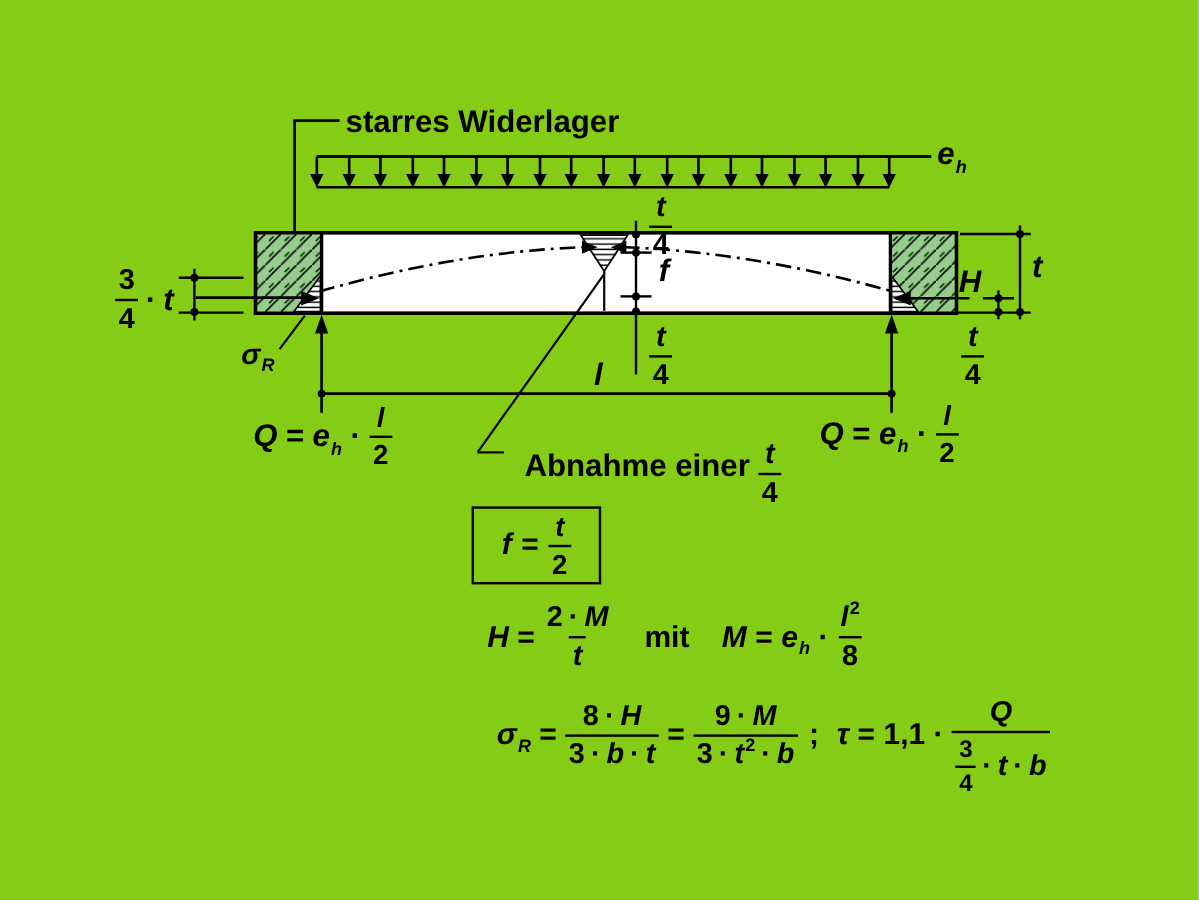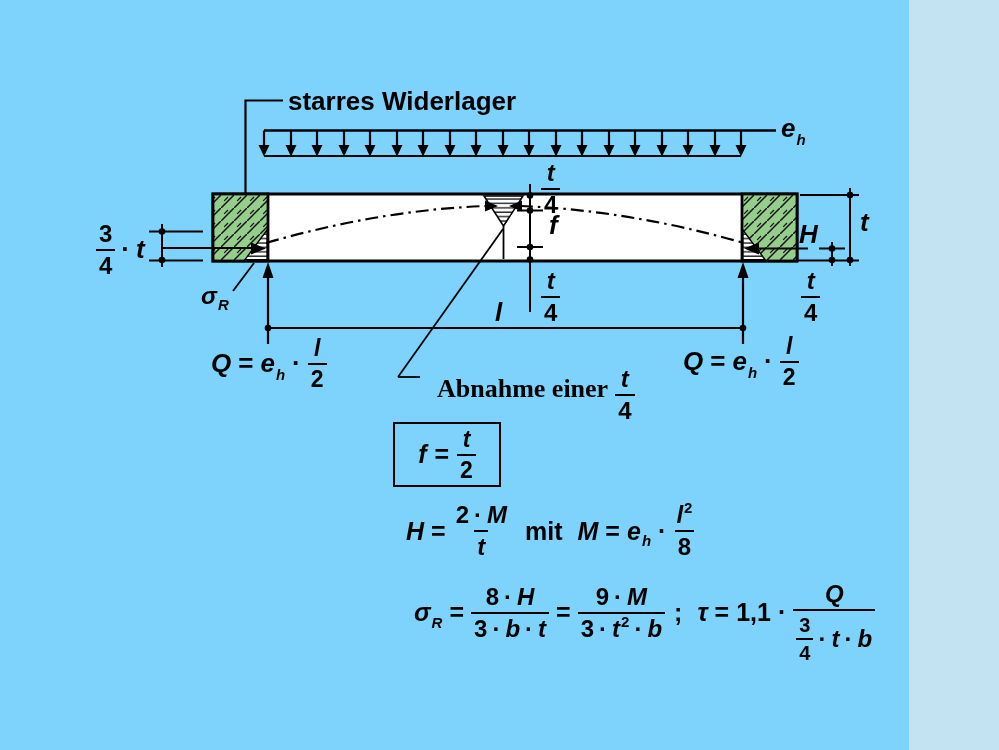--- a/index.html
+++ b/index.html
@@ -1,36 +1,36 @@
 <!DOCTYPE html>
 <html><head>
 <meta charset="utf-8">
 <style>
   html,body{margin:0;padding:0;background:#c4e3f2;}
-  .stage{position:relative;width:909px;height:750px;overflow:hidden;
-         background:#7dd3fc;font-family:"Liberation Sans","DejaVu Sans",sans-serif;color:#000;}
+  .stage{position:relative;width:999px;height:750px;overflow:hidden;
+         background:#84cc16;font-family:"Liberation Sans","DejaVu Sans",sans-serif;color:#000;}
   svg.diagram{position:absolute;left:0;top:0;}
   .lab{position:absolute;font-weight:bold;font-size:26px;line-height:1.05;white-space:nowrap;}
   .it{font-style:italic;}
   .up{font-style:normal;}
   .row{display:inline-flex;align-items:center;gap:6px;}
   .frow{display:flex;align-items:center;gap:7px;}
   
   .fr{display:inline-flex;flex-direction:column;align-items:center;font-size:24px;line-height:1;}
   .fr .n{display:inline-flex;align-items:center;gap:5px;padding:1px 3px 3px;}
   .fr .d{display:inline-flex;align-items:center;gap:5px;border-top:2.6px solid #000;padding:3px 3px 1px;}
   .fr.small{font-size:20px;}
   .fr.small .d{border-top-width:2.2px;}
   .vg{display:inline-flex;align-items:flex-end;}
   .vg .sb{font-size:15px;margin:0 0 -5px 1px;font-style:italic;}
   .vgs{display:inline-flex;align-items:flex-start;}
   .vgs .sp{font-size:15px;margin:-3px 0 0 1px;font-style:normal;}
   .push{margin-top:21px;}
   .boxed{position:absolute;border:2.6px solid #000;display:flex;align-items:center;justify-content:center;gap:8px;}
-  .note-col{display:flex;flex-direction:column;font-family:Liberation Serif, serif;}
+  .note-col{display:flex;flex-direction:column;}
 </style>
 </head>
 <body>
 
 <div class="stage">
 
   <svg class="diagram" width="999" height="750" viewBox="0 0 999 750">
     <defs>
       <pattern id="gh" width="13" height="13" patternUnits="userSpaceOnUse">
         <rect width="13" height="13" fill="#95cd8a"></rect>
@@ -249,21 +249,21 @@
     <span class="it">H</span>
     <span class="up">=</span>
     <span class="fr">
       <span class="n">
         <span class="up">2</span>
         <span class="up">·</span>
         <span class="it">M</span>
       </span>
       <span class="d it">t</span>
     </span>
-    <span class="up" style="margin:0 8px;">mit</span>
+    <span class="up" style="margin:0 20px;">mit</span>
     <span class="it">M</span>
     <span class="up">=</span>
     <span class="vg">
         <span class="it">e</span>
         <span class="sb">h</span>
       </span>
     <span class="up">·</span>
     <span class="fr">
       <span class="n">
         <span class="vgs">

